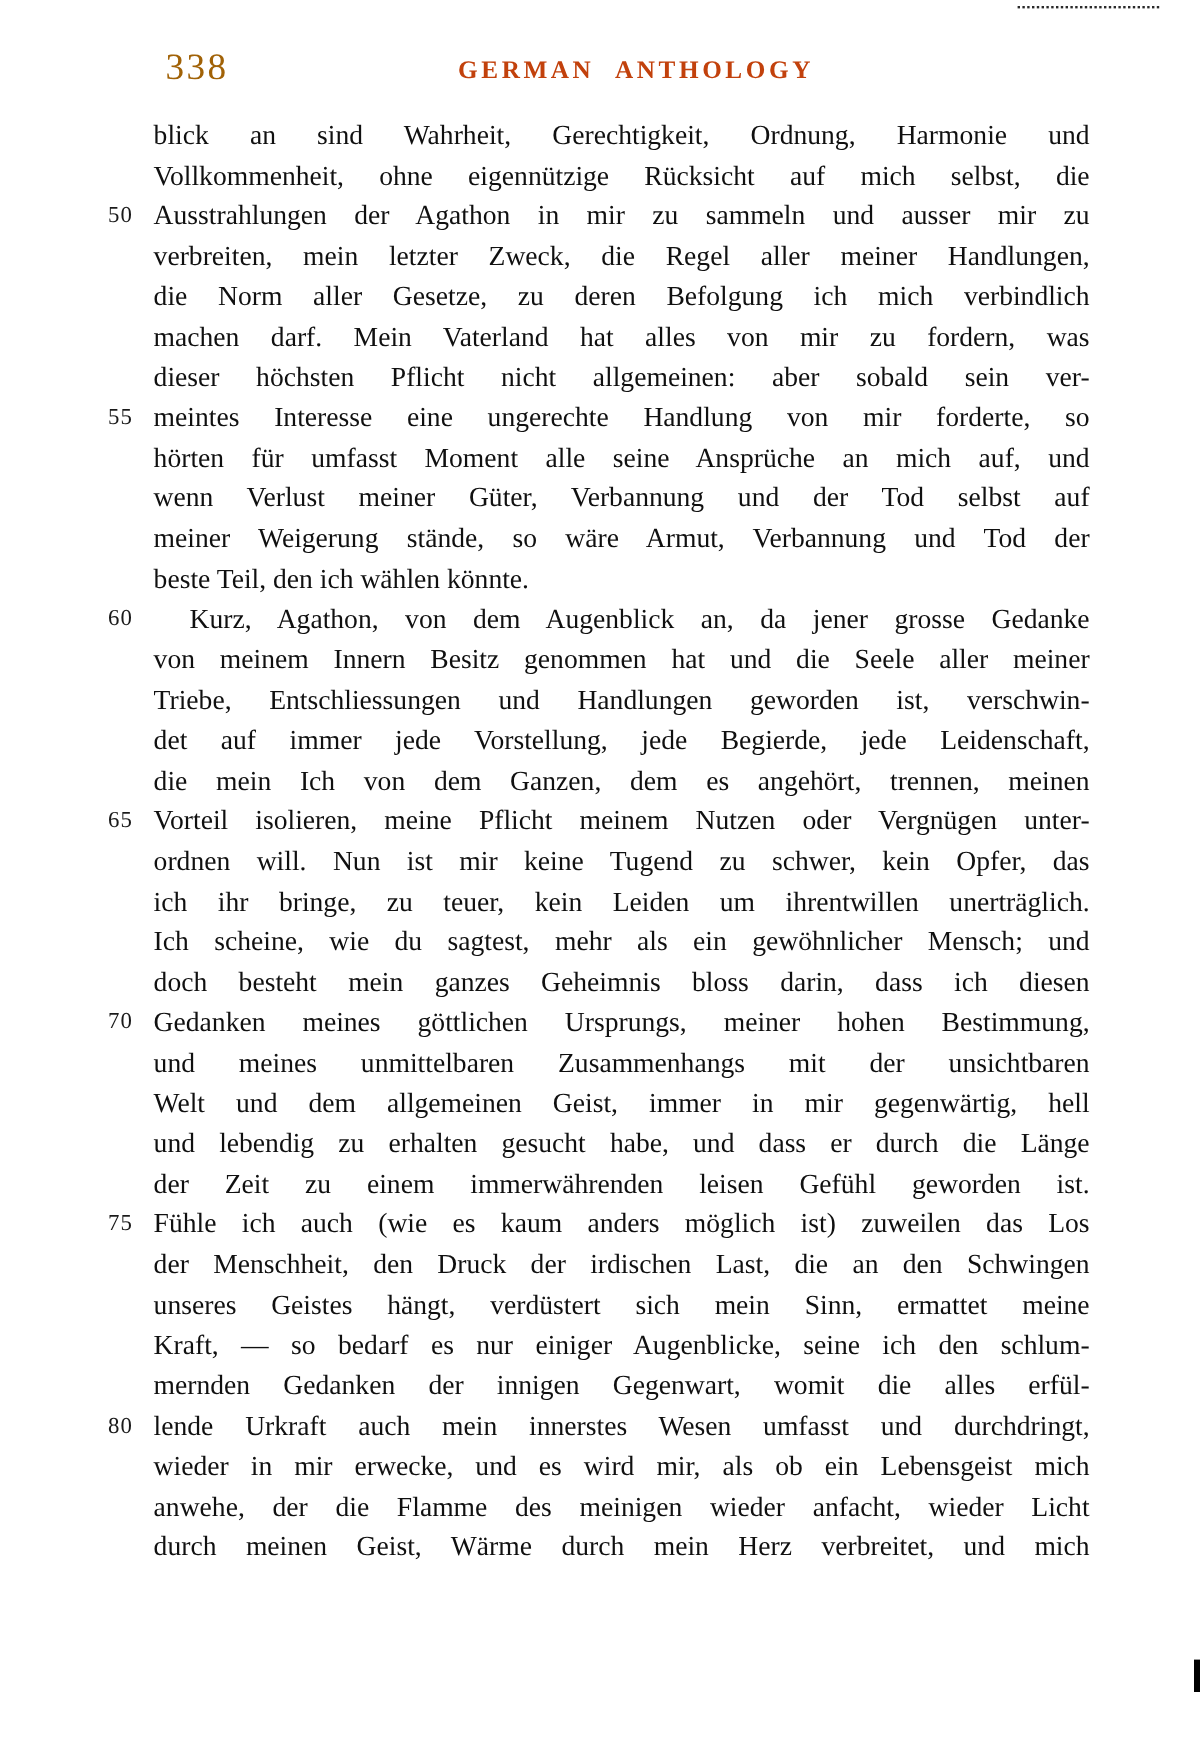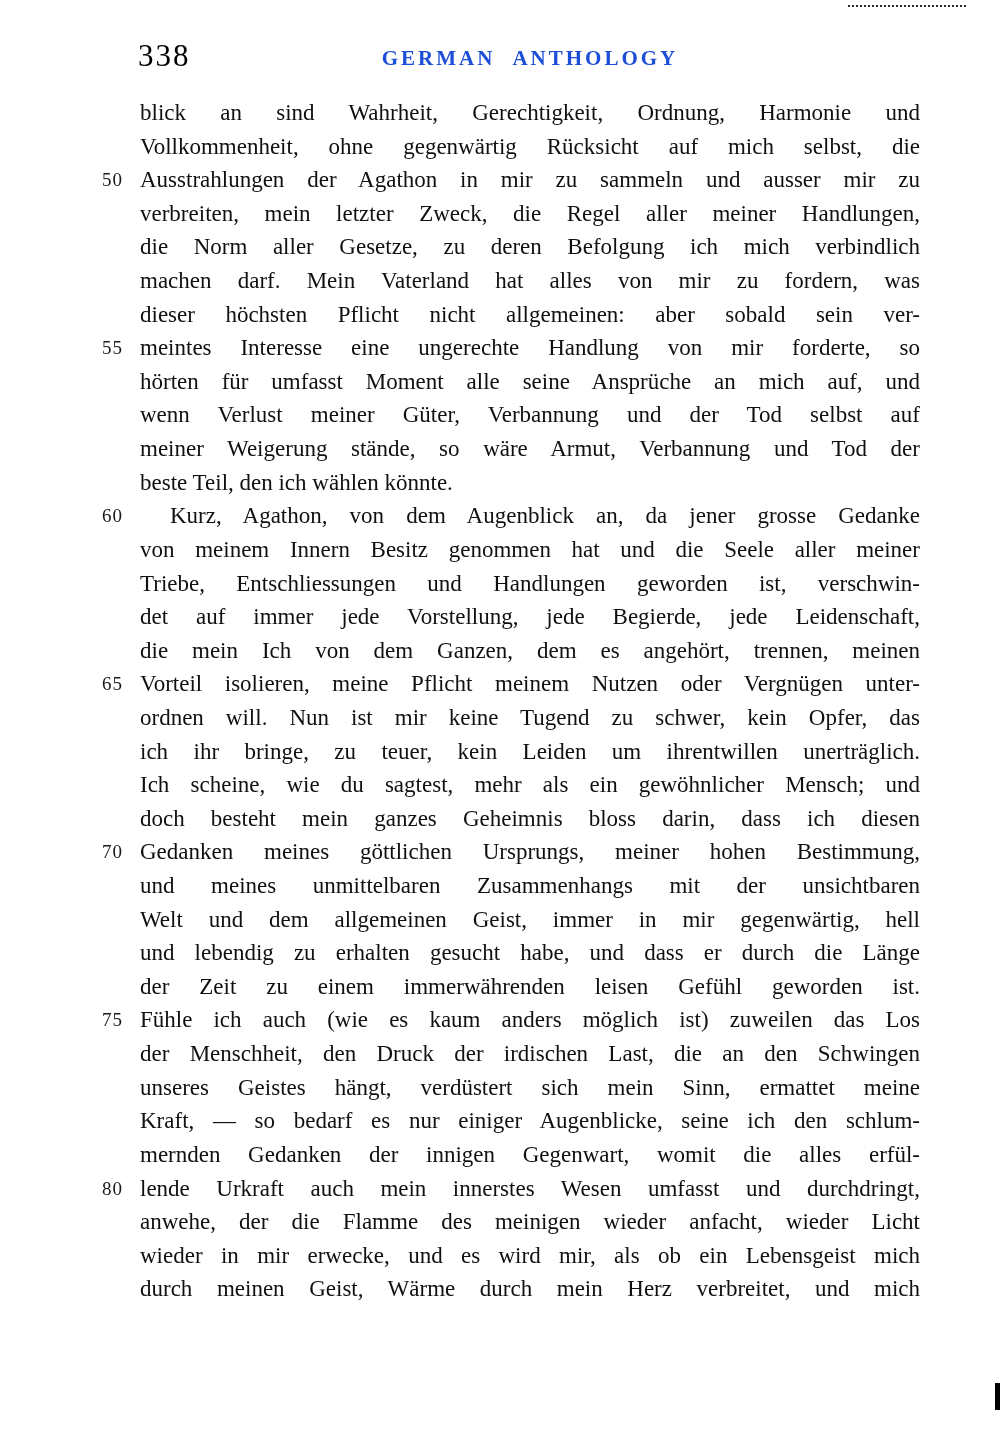--- a/index.html
+++ b/index.html
@@ -16,38 +16,38 @@
     font-family: "Liberation Serif", "DejaVu Serif", serif;
     overflow: hidden;
   }
   
   #folio {
     position: absolute;
     left: 138px;
     top: 38px;
     font-size: 31px;
     letter-spacing: 2px;
-    color: #000000;
+    color: #a16207;
   }
   #running-title {
     position: absolute;
     left: 140px;
     top: 46px;
     width: 780px;
     text-align: center;
     font-size: 21px;
     font-weight: bold;
     letter-spacing: 3px;
     word-spacing: 10px;
-    color: #1d4ed8;
+    color: #c2410c;
   }
   
   #text-block {
     position: absolute;
-    left: 100px;
+    left: 88px;
     top: 96px;
     width: 820px;
   }
   .line-row {
     position: relative;
     height: 33.62px;
     font-size: 23px;
     line-height: 33.62px;
     white-space: nowrap;
   }
@@ -104,21 +104,21 @@
 
   <div id="running-title">GERMAN ANTHOLOGY</div>
 
   <div id="text-block">
       <div class="line-row">
     <span class="line-no"></span>
     <span class="line-text">blick an sind Wahrheit, Gerechtigkeit, Ordnung, Harmonie und</span>
   </div>
       <div class="line-row">
     <span class="line-no"></span>
-    <span class="line-text">Vollkommenheit, ohne gegenwärtig Rücksicht auf mich selbst, die</span>
+    <span class="line-text">Vollkommenheit, ohne eigennützige Rücksicht auf mich selbst, die</span>
   </div>
       <div class="line-row">
     <span class="line-no">50</span>
     <span class="line-text">Ausstrahlungen der Agathon in mir zu sammeln und ausser mir zu</span>
   </div>
       <div class="line-row">
     <span class="line-no"></span>
     <span class="line-text">verbreiten, mein letzter Zweck, die Regel aller meiner Handlungen,</span>
   </div>
       <div class="line-row">
@@ -232,25 +232,25 @@
       <div class="line-row">
     <span class="line-no"></span>
     <span class="line-text">mernden Gedanken der innigen Gegenwart, womit die alles erfül-</span>
   </div>
       <div class="line-row">
     <span class="line-no">80</span>
     <span class="line-text">lende Urkraft auch mein innerstes Wesen umfasst und durchdringt,</span>
   </div>
       <div class="line-row">
     <span class="line-no"></span>
+    <span class="line-text">wieder in mir erwecke, und es wird mir, als ob ein Lebensgeist mich</span>
+  </div>
+      <div class="line-row">
+    <span class="line-no"></span>
     <span class="line-text">anwehe, der die Flamme des meinigen wieder anfacht, wieder Licht</span>
-  </div>
-      <div class="line-row">
-    <span class="line-no"></span>
-    <span class="line-text">wieder in mir erwecke, und es wird mir, als ob ein Lebensgeist mich</span>
   </div>
       <div class="line-row">
     <span class="line-no"></span>
     <span class="line-text">durch meinen Geist, Wärme durch mein Herz verbreitet, und mich</span>
   </div>
     </div>
 
   <div id="artifact-top-dots"></div>
   <div id="artifact-right-tick"></div>
 

